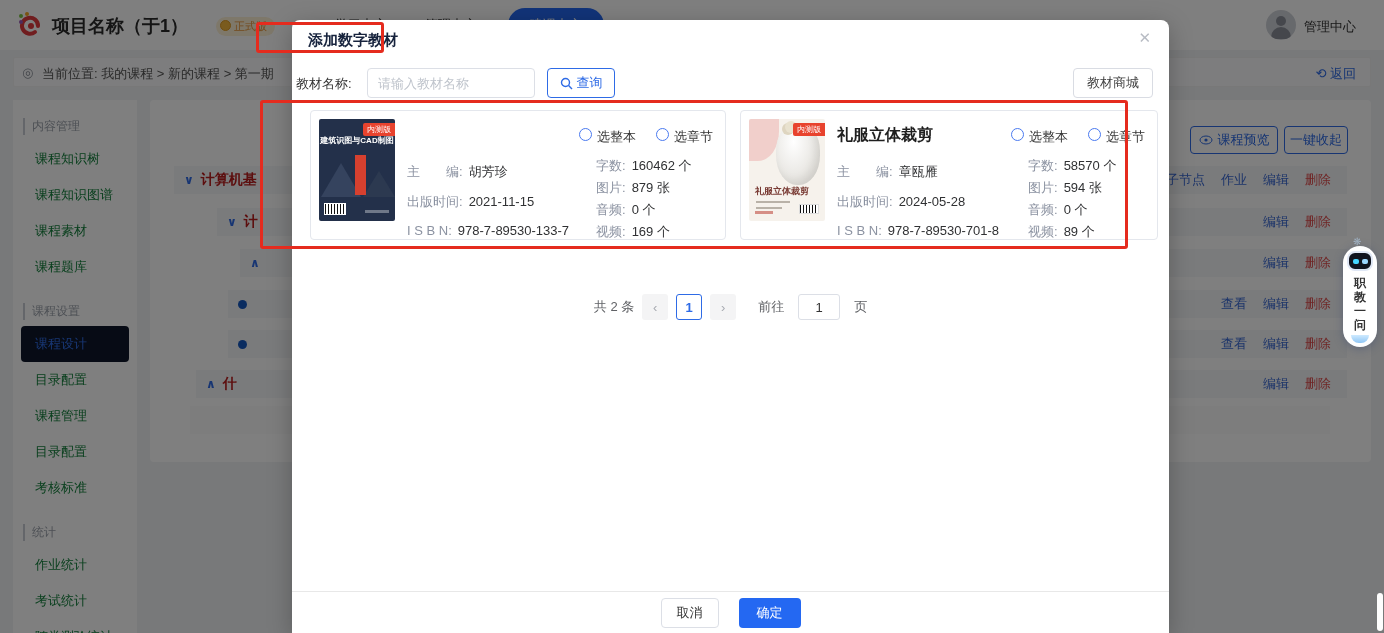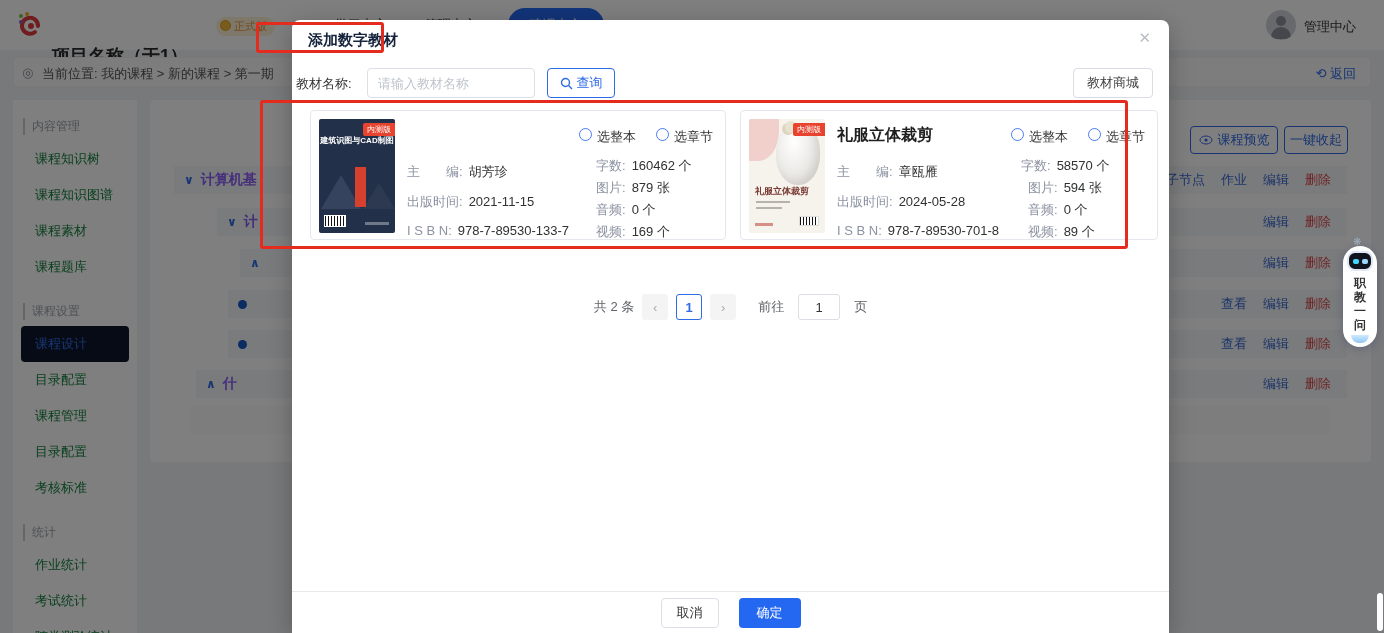--- a/index.html
+++ b/index.html
@@ -3,21 +3,21 @@
 <meta charset="utf-8">
 <style>
   * { margin:0; padding:0; box-sizing:border-box; }
   html,body { width:1384px; height:633px; overflow:hidden; }
   body { font-family:"Liberation Sans","DejaVu Sans",sans-serif; background:#f0f2f5; position:relative; font-size:13px; color:#333; }
   .abs { position:absolute; }
 
   
   .page { position:absolute; inset:0; z-index:1; }
   .topbar { position:absolute; left:0; top:0; width:1384px; height:50px; background:#fff; }
-  .app-title { position:absolute; left:52px; top:14px; font-size:18px; font-weight:bold; color:#2b2b2b;margin-top:30px; }
+  .app-title { position:absolute; left:52px; top:14px; font-size:18px; font-weight:bold; color:#2b2b2b; }
   .ver-badge { position:absolute; left:216px; top:17px; background:#fdf0d5; color:#e6953a; font-size:11px; border-radius:10px; padding:2px 8px 2px 18px; }
   .ver-badge .medal { position:absolute; left:4px; top:3px; width:11px; height:11px; border-radius:50%; background:#f5b73c; border:1px solid #e09b22; }
   .nav-item { position:absolute; top:16px; color:#333; font-size:13px; }
   .nav-cta { position:absolute; top:8px; left:508px; width:96px; height:34px; background:#2468f2; color:#fff; border-radius:17px; border:none; font-size:13px; }
   .avatar { position:absolute; left:1266px; top:10px; width:30px; height:30px; border-radius:50%; background:#cfd2d8; overflow:hidden; }
   .avatar .head { position:absolute; left:10px; top:6px; width:10px; height:10px; border-radius:50%; background:#8a8f99; }
   .avatar .body { position:absolute; left:5px; top:17px; width:20px; height:12px; border-radius:10px 10px 0 0; background:#8a8f99; }
   .user-name { position:absolute; left:1304px; top:18px; font-size:13px; color:#333; }
 
   .crumbbar { position:absolute; left:13px; top:57px; width:1358px; height:30px; background:#fbfbfc; border:1px solid #f0f0f1; border-radius:2px; }
@@ -27,21 +27,21 @@
 
   .sidebar { position:absolute; left:13px; top:100px; width:124px; height:533px; background:#fff; }
   .sec-title { position:relative; margin:18px 0 6px 10px; color:#9aa0aa; font-size:12px; padding-left:7px; border-left:2px solid #c9cdd4; }
   .side-item { position:relative; margin:0 8px; padding:9px 0 9px 14px; font-size:13px; color:#15803d; border-radius:4px; }
   .side-item.active { background:#0f172a; color:#2e6be6; }
 
   .panel { position:absolute; left:150px; top:100px; width:1221px; height:362px; background:#fff; border-radius:4px; }
   .btn-outline-blue { position:absolute; height:28px; border:1px solid #2e6be6; color:#2e6be6; background:#fff; border-radius:4px; font-size:13px; display:flex; align-items:center; justify-content:center; gap:5px; }
   .trow { position:absolute; height:28px; background:#f5f6f8; display:flex; align-items:center; padding:0 16px 0 10px; }
   .trow .chev { color:#2e6be6; font-size:12px; font-weight:bold; margin-right:7px; }
-  .trow .tl { font-weight:bold; color:#8b5cf6; font-size:14px; white-space:nowrap; }
+  .trow .tl { font-weight:bold; color:#b91c1c; font-size:14px; white-space:nowrap; }
   .trow .dot { width:9px; height:9px; border-radius:50%; background:#1558c0; margin-right:8px; }
   .trow .acts { margin-left:auto; display:flex; gap:16px; font-size:13px; white-space:nowrap; }
   .lk-blue { color:#3a6ad4; } .lk-red { color:#df4b4b; }
 
   
   .overlay { position:absolute; inset:0; background:rgba(0,0,0,0.5); z-index:40; }
 
   
   .floatw { position:absolute; left:1343px; top:246px; width:34px; height:101px; background:#fff; border-radius:17px; box-shadow:0 2px 10px rgba(40,60,110,.35); z-index:60; }
   .floatw .spark { position:absolute; top:-10px; left:10px; color:#9fb0c0; font-size:10px; }
@@ -55,21 +55,21 @@
   .m-title { position:absolute; left:16px; top:11px; font-size:15px; font-weight:bold; color:#17233d; }
   .m-close { position:absolute; right:18px; top:9px; color:#b8bcc4; font-size:15px; }
   .m-label { position:absolute; left:4px; top:55px; color:#333; }
   .m-input { position:absolute; left:75px; top:48px; width:168px; height:30px; border:1px solid #dcdfe6; border-radius:4px; padding:8px 10px; font-size:13px; color:#333; font-family:inherit; }
   .m-input::placeholder { color:#bfc4cc; }
   .btn-query { position:absolute; left:255px; top:48px; width:68px; height:30px; border:1px solid #2e6be6; color:#2e6be6; background:#fff; border-radius:4px; font-size:13px; display:flex; align-items:center; justify-content:center; gap:4px; }
   .btn-store { position:absolute; right:16px; top:48px; width:80px; height:30px; border:1px solid #d9dce3; color:#444; background:#fff; border-radius:4px; font-size:13px; }
 
   .book { position:absolute; top:90px; height:130px; border:1px solid #e4e7ed; border-radius:4px; background:#fff; }
   .bk1 { left:18px; width:416px; } .bk2 { left:448px; width:418px; }
-  .cover { position:absolute; left:8px; top:8px; width:76px; height:114px; border-radius:2px; overflow:hidden; }
+  .cover { position:absolute; left:8px; top:8px; width:76px; height:102px; border-radius:2px; overflow:hidden; }
   .cov-badge { position:absolute; top:4px; right:0; background:#e8432e; color:#fff; font-size:8px; padding:1px 4px; border-radius:2px 0 0 2px; z-index:3; }
   .cover1 { background:#23304a; }
   .cover1 .ct { position:absolute; top:16px; width:100%; text-align:center; color:#fff; font-size:8px; font-weight:bold; }
   .cover1 .tri1 { position:absolute; bottom:24px; left:2px; width:0; height:0; border-left:20px solid transparent; border-right:20px solid transparent; border-bottom:34px solid #35435e; }
   .cover1 .tri2 { position:absolute; bottom:24px; right:0px; width:0; height:0; border-left:16px solid transparent; border-right:16px solid transparent; border-bottom:26px solid #2c3950; }
   .cover1 .tower { position:absolute; bottom:26px; left:36px; width:11px; height:40px; background:#d6402f; }
   .cover1 .bar { position:absolute; bottom:6px; left:5px; width:22px; height:12px; background:repeating-linear-gradient(90deg,#111 0 1px,#fff 1px 3px); border:1px solid #fff; }
   .cover1 .pub { position:absolute; bottom:8px; right:6px; width:24px; height:3px; background:rgba(255,255,255,.35); }
   .cover2 { background:#f6f2ec; }
   .cover2 .pink { position:absolute; top:0; left:0; width:30px; height:42px; background:#f0c9c5; border-radius:0 0 70% 0; opacity:.85; }
@@ -290,21 +290,21 @@
         <span class="radio-c"></span>
         <span>选整本</span>
       </div>
     <div class="radio-g" style="left:347px">
         <span class="radio-c"></span>
         <span>选章节</span>
       </div>
     <div class="fld" style="left:96px;top:52px"><span class="fl">主　　编:</span><span class="fv">章瓯雁</span></div>
     <div class="fld" style="left:96px;top:82px"><span class="fl">出版时间:</span><span class="fv">2024-05-28</span></div>
     <div class="fld" style="left:96px;top:112px"><span class="fl">I S B N:</span><span class="fv">978-7-89530-701-8</span></div>
-    <div class="fld" style="left:280px;top:46px"><span class="fl">字数:</span><span class="fv">58570 个</span></div>
+    <div class="fld" style="left:287px;top:46px"><span class="fl">字数:</span><span class="fv">58570 个</span></div>
     <div class="fld" style="left:287px;top:68px"><span class="fl">图片:</span><span class="fv">594 张</span></div>
     <div class="fld" style="left:287px;top:90px"><span class="fl">音频:</span><span class="fv">0 个</span></div>
     <div class="fld" style="left:287px;top:112px"><span class="fl">视频:</span><span class="fv">89 个</span></div>
   </div>
 
   <div class="pager">
     <span>共 2 条</span>
     <button class="pg-btn">
         <span>‹</span>
       </button>

